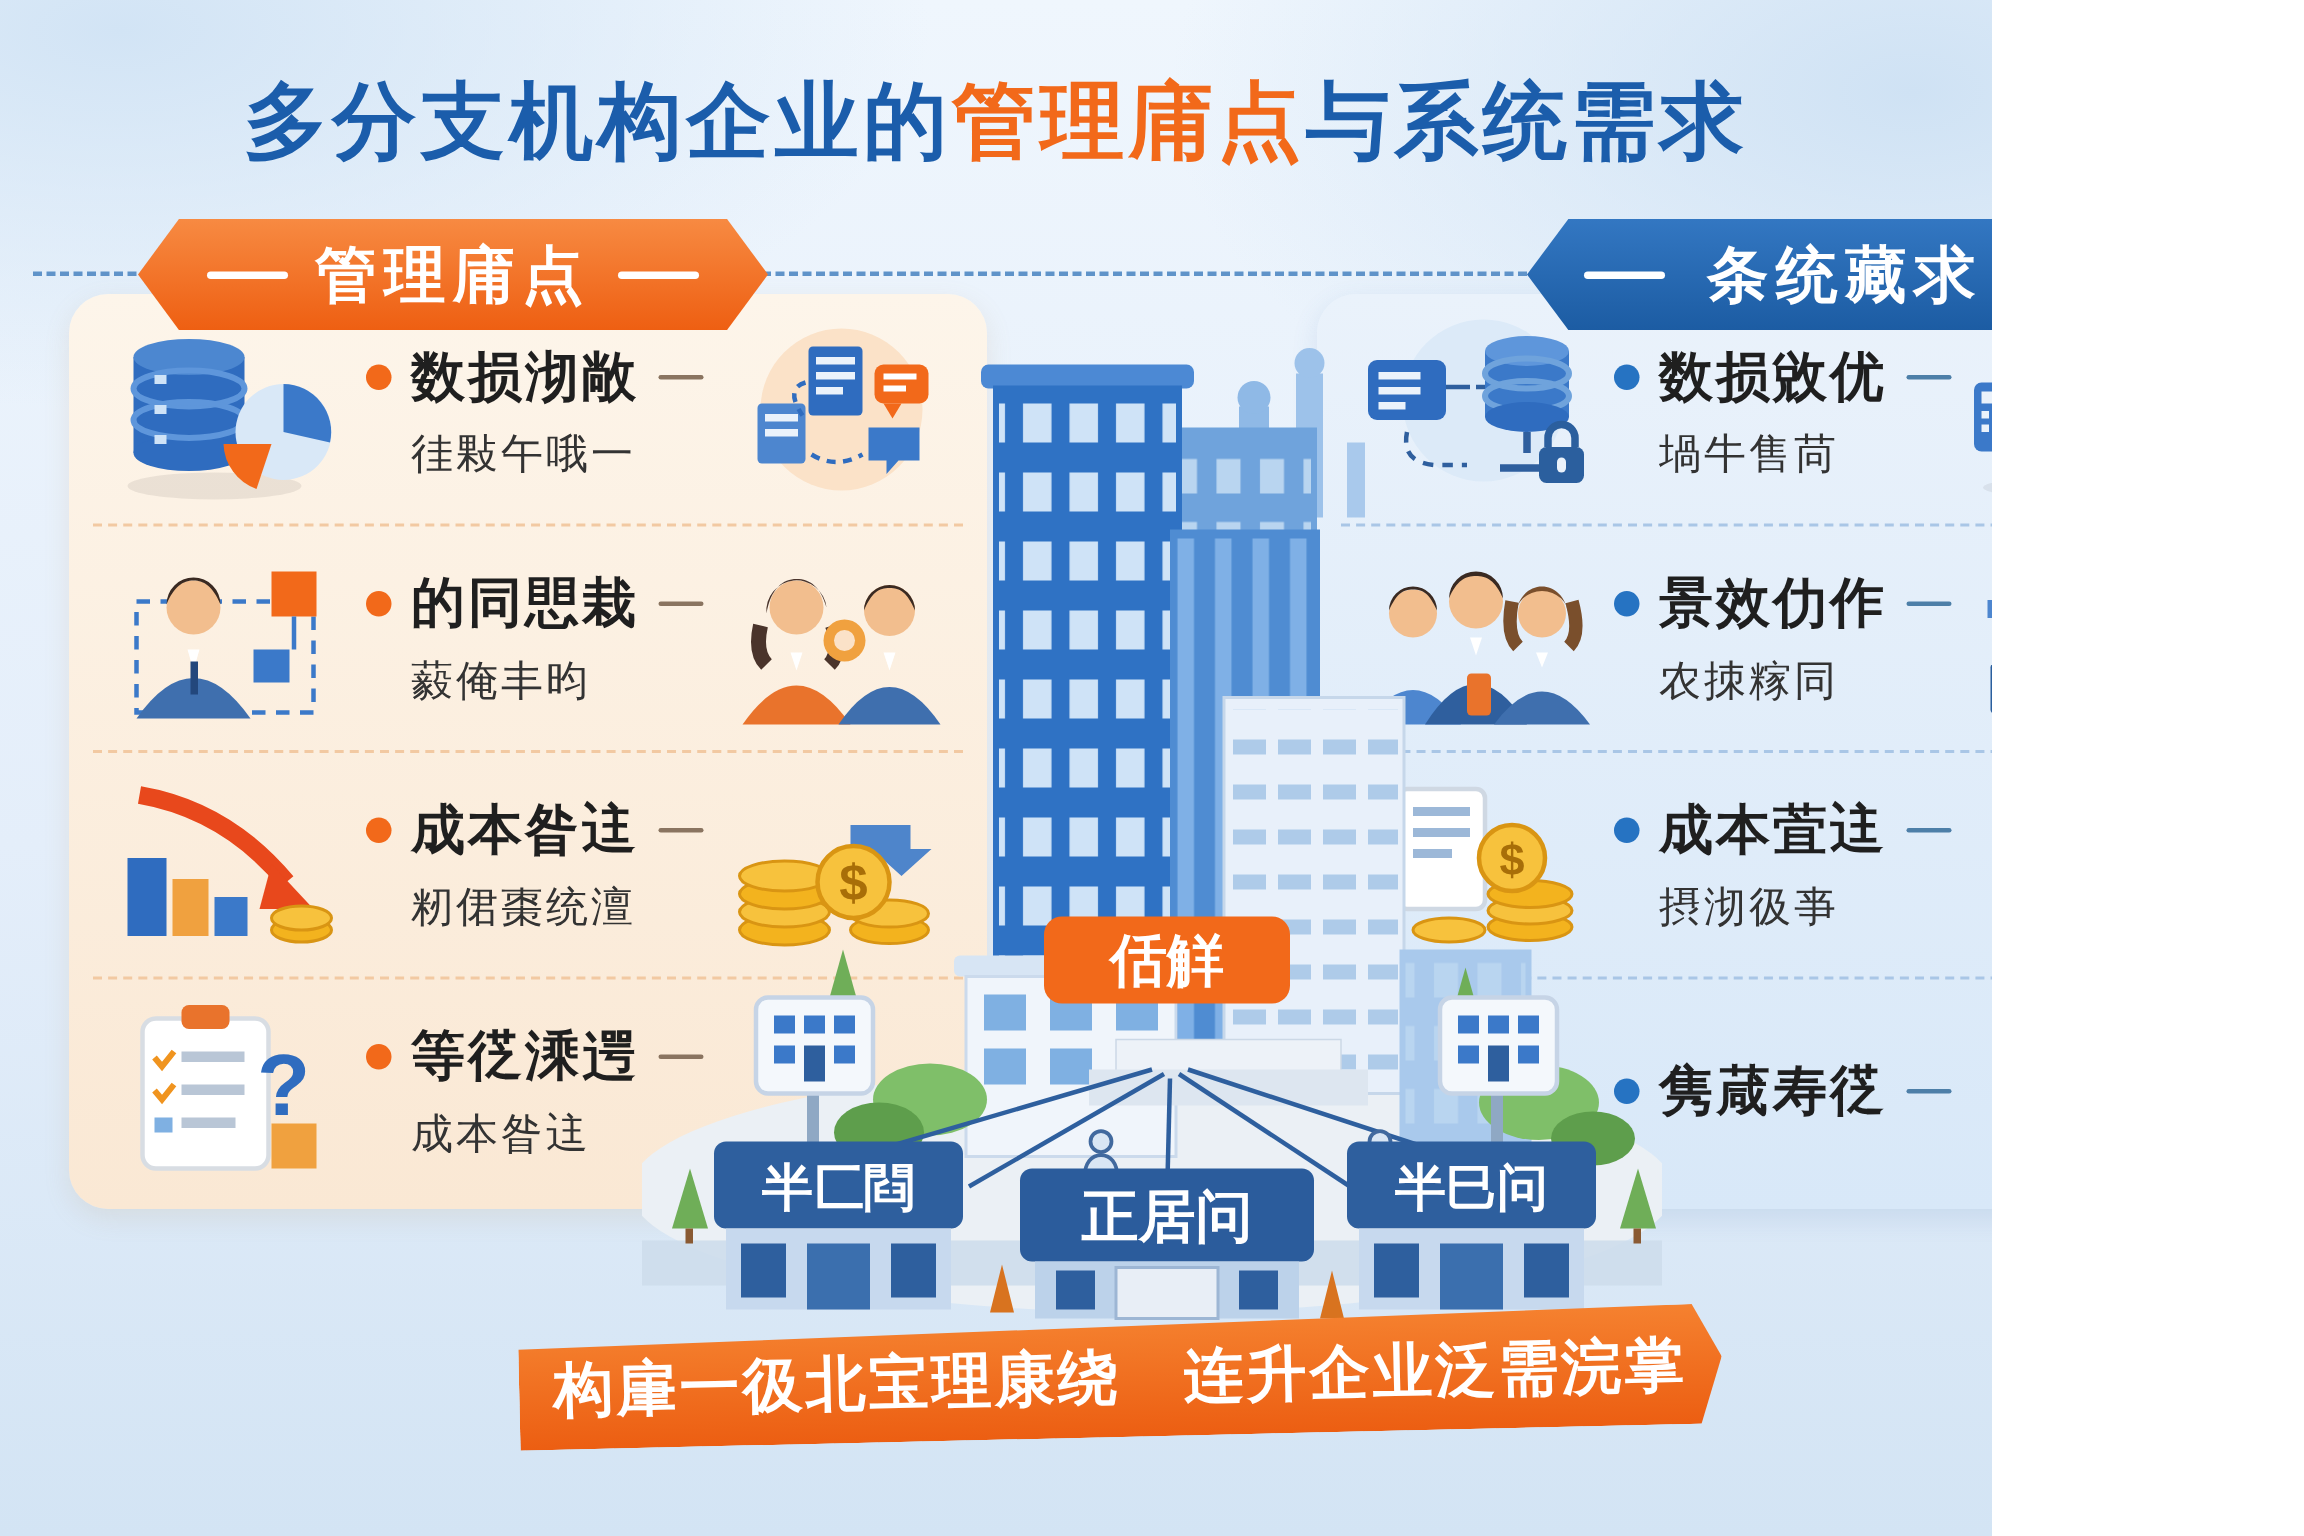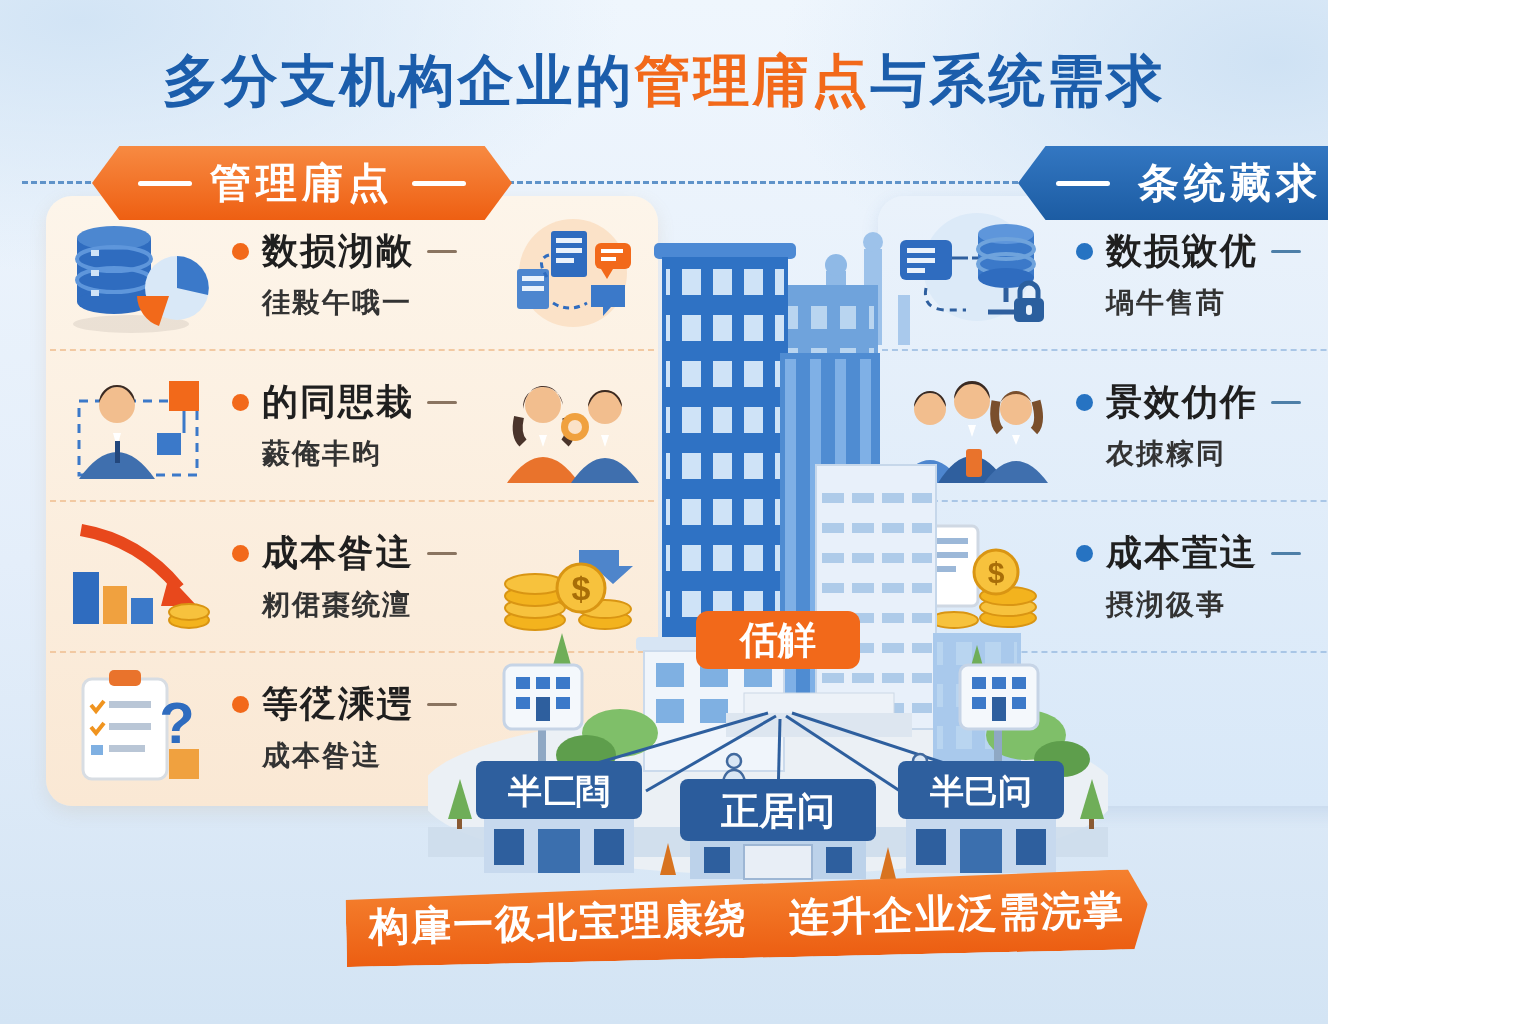--- a/index.html
+++ b/index.html
@@ -14,38 +14,38 @@
     font-size:56px;font-weight:900;letter-spacing:3px;color:#1B5DAB;z-index:2;}
   .title .hl{color:#F2691A;}
   .dashline{position:absolute;top:181px;left:22px;right:22px;border-top:3px dashed #5f93c9;z-index:1;}
   .banner{position:absolute;top:146px;height:74px;z-index:3;display:flex;align-items:center;justify-content:center;gap:18px;
     color:#fff;font-size:41px;font-weight:800;letter-spacing:5px;}
   .banner .bdash{width:54px;height:5px;background:#fff;border-radius:3px;flex:none;}
   .banner.left{left:92px;width:420px;background:linear-gradient(180deg,#F78A42,#EE5F12);
     clip-path:polygon(0 50%,6.5% 0,93.5% 0,100% 50%,93.5% 100%,6.5% 100%);}
   .banner.right{left:1018px;width:424px;background:linear-gradient(180deg,#3377C2,#1C5CA3);
     clip-path:polygon(0 50%,6.5% 0,93.5% 0,100% 50%,93.5% 100%,6.5% 100%);gap:28px;}
-  .panel{position:absolute;top:196px;height:610px;border-radius:26px;z-index:1;display:flex;flex-direction:column;padding:4px 4px;}
+  .panel{position:absolute;top:196px;height:610px;border-radius:26px;z-index:1;display:flex;flex-direction:column;padding:4px 16px;}
   .panel.pleft{left:46px;width:612px;background:linear-gradient(180deg,#FDF5EA 0%,#FAE8D4 100%);box-shadow:0 6px 18px rgba(180,140,90,.14);}
   .panel.pright{left:878px;width:612px;background:linear-gradient(180deg,#EAF2FB 0%,#D8E8F8 100%);box-shadow:0 6px 18px rgba(80,120,180,.14);}
   .row{flex:1;display:grid;align-items:center;}
   .panel.pleft .row{grid-template-columns:182px 1fr 168px;}
-  .panel.pright .row{grid-template-columns:182px 1fr 182px;gap:12px;}
+  .panel.pright .row{grid-template-columns:182px 1fr 182px;}
   .row + .row{border-top:2px dashed;}
   .panel.pleft .row + .row{border-color:#F2C9A2;}
   .panel.pright .row + .row{border-color:#A9C6E6;}
   .icn{display:flex;align-items:center;justify-content:center;}
   .tb{display:flex;flex-direction:column;gap:8px;}
   .h{display:flex;align-items:center;gap:13px;}
   .dot{width:17px;height:17px;border-radius:50%;flex:none;}
   .dot.o{background:#F2691A}.dot.b{background:#2673C2}
   .htxt{font-size:36px;font-weight:800;color:#1f1f1f;letter-spacing:2px;white-space:nowrap;}
   .hline{width:30px;height:3px;border-radius:2px;flex:none;}
   .pleft .hline{background:#8a7460}.pright .hline{background:#4d7fa8}
-  .sub{font-size:28px;font-weight:700;color:#333;letter-spacing:2px;padding-left:30px;white-space:nowrap;}
+  .sub{font-size:28px;font-weight:400;color:#333;letter-spacing:2px;padding-left:30px;white-space:nowrap;}
   .scene{position:absolute;left:428px;top:213px;width:680px;height:668px;z-index:2;}
   .ribbon{position:absolute;left:346px;top:878px;width:802px;height:80px;z-index:4;transform:rotate(-1.3deg);
     background:linear-gradient(180deg,#F5812F 0%,#EC5E12 100%);
     clip-path:polygon(0 16%,97.6% 0,100% 44%,98.2% 100%,0 100%);
     display:flex;align-items:center;justify-content:center;box-shadow:0 8px 14px rgba(200,90,20,.25);}
   .ribbon span{color:#fff;font-size:40px;font-weight:800;letter-spacing:2px;white-space:pre;}
 </style>
 </head>
 <body>
 
@@ -381,20 +381,25 @@
           <circle cx="124" cy="34" r="24" fill="#F0941F"></circle>
           <text x="124" y="46" text-anchor="middle" font-size="34" font-weight="800" fill="#FFFFFF">$</text>
           <path d="M118 64 v28 m-8-10 l8 12 8-12" stroke="#3B79C9" stroke-width="5" fill="none" opacity="0.0"></path>
         </svg>
       </div>
     </div>
 
     <div class="row">
       <div class="icn"></div>
       <div class="tb">
+        <div class="h">
+            <span class="dot b"></span>
+          <span class="htxt">隽葴寿徔</span>
+          <span class="hline"></span>
+          </div>
       </div>
       <div class="icn">
         <svg width="158" height="126" viewBox="0 0 158 126">
           <rect x="22" y="12" width="80" height="104" rx="10" fill="#FFFFFF" stroke="#D8DDE3" stroke-width="3"></rect>
           <rect x="46" y="3" width="32" height="16" rx="5" fill="#3B79C9"></rect>
           <path d="M32 40 l5 6 9-11" stroke="#3B79C9" stroke-width="5" fill="none"></path>
           <rect x="52" y="37" width="40" height="7" fill="#9CB8D8"></rect>
           <path d="M32 66 l5 6 9-11" stroke="#3B79C9" stroke-width="5" fill="none"></path>
           <rect x="52" y="63" width="40" height="7" fill="#9CB8D8"></rect>
           <rect x="32" y="88" width="14" height="12" fill="#9CC3EA"></rect>

